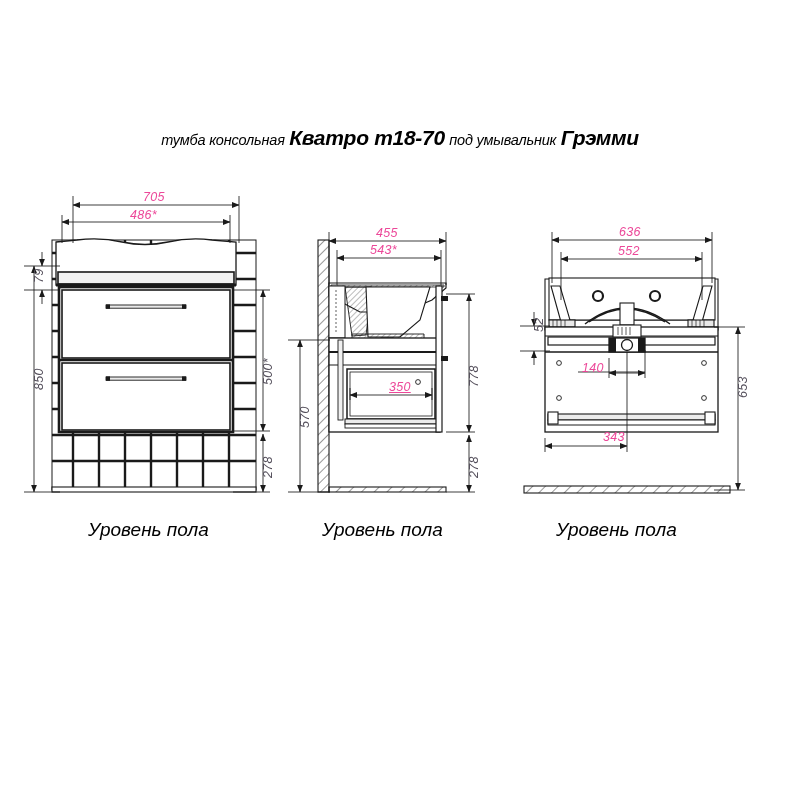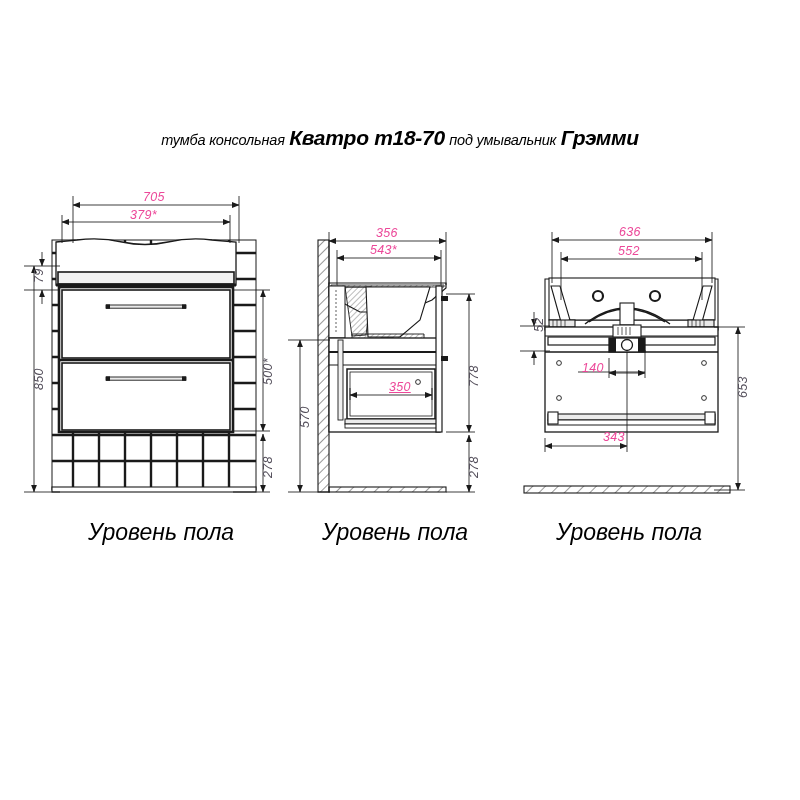--- a/index.html
+++ b/index.html
@@ -21,21 +21,21 @@
     font-style:italic;font-size:14.5px;color:#000;
     font-family:"Liberation Sans",sans-serif;letter-spacing:-0.2px;
   }
   .t-big{
     font-style:italic;font-size:21px;color:#000;font-weight:600;
     font-family:"Liberation Sans",sans-serif;letter-spacing:-0.3px;
   }
 
   
   .floorlabel{
-    position:absolute;font-style:italic;font-size:23px;color:#000;
+    position:absolute;font-style:italic;font-size:19px;color:#000;
     white-space:nowrap;font-family:"Liberation Sans",sans-serif;
   }
   #fl-1{left:88px;top:519px;}
   #fl-2{left:322px;top:519px;}
   #fl-3{left:556px;top:519px;}
 
   
   .footnote{
     position:absolute;left:410px;top:664px;
     font-style:italic;font-size:19.5px;color:#000;font-weight:600;
@@ -331,27 +331,27 @@
         <line x1="545" y1="446" x2="627" y2="446" marker-end="url(#ar)" marker-start="url(#arS)"></line>
 
         <line x1="714" y1="327" x2="745" y2="327"></line>
         <line x1="714" y1="490" x2="745" y2="490"></line>
         <line x1="738" y1="327" x2="738" y2="490" marker-end="url(#ar)" marker-start="url(#arS)"></line>
       </g>
     </g>
   </svg>
 
   <div class="dim dark" style="left:143px;top:190px;">705</div>
-  <div class="dim dark" style="left:130px;top:208px;">379*</div>
+  <div class="dim dark" style="left:130px;top:208px;">486*</div>
   <div class="dim v" style="left:32px;top:283px;">79</div>
   <div class="dim v" style="left:32px;top:390px;">850</div>
   <div class="dim v" style="left:261px;top:385px;">500*</div>
   <div class="dim v" style="left:261px;top:478px;">278</div>
 
-  <div class="dim dark" style="left:376px;top:226px;">356</div>
+  <div class="dim dark" style="left:376px;top:226px;">455</div>
   <div class="dim dark" style="left:370px;top:243px;">543*</div>
   <div class="dim dark" style="left:389px;top:380px;text-decoration:underline;">350</div>
   <div class="dim v" style="left:467px;top:387px;">778</div>
   <div class="dim v" style="left:298px;top:428px;">570</div>
   <div class="dim v" style="left:467px;top:478px;">278</div>
 
   <div class="dim dark" style="left:619px;top:225px;">636</div>
   <div class="dim dark" style="left:618px;top:244px;">552</div>
   <div class="dim dark" style="left:582px;top:361px;">140</div>
   <div class="dim dark" style="left:563px;top:430px;margin-left:40px;">343</div>

